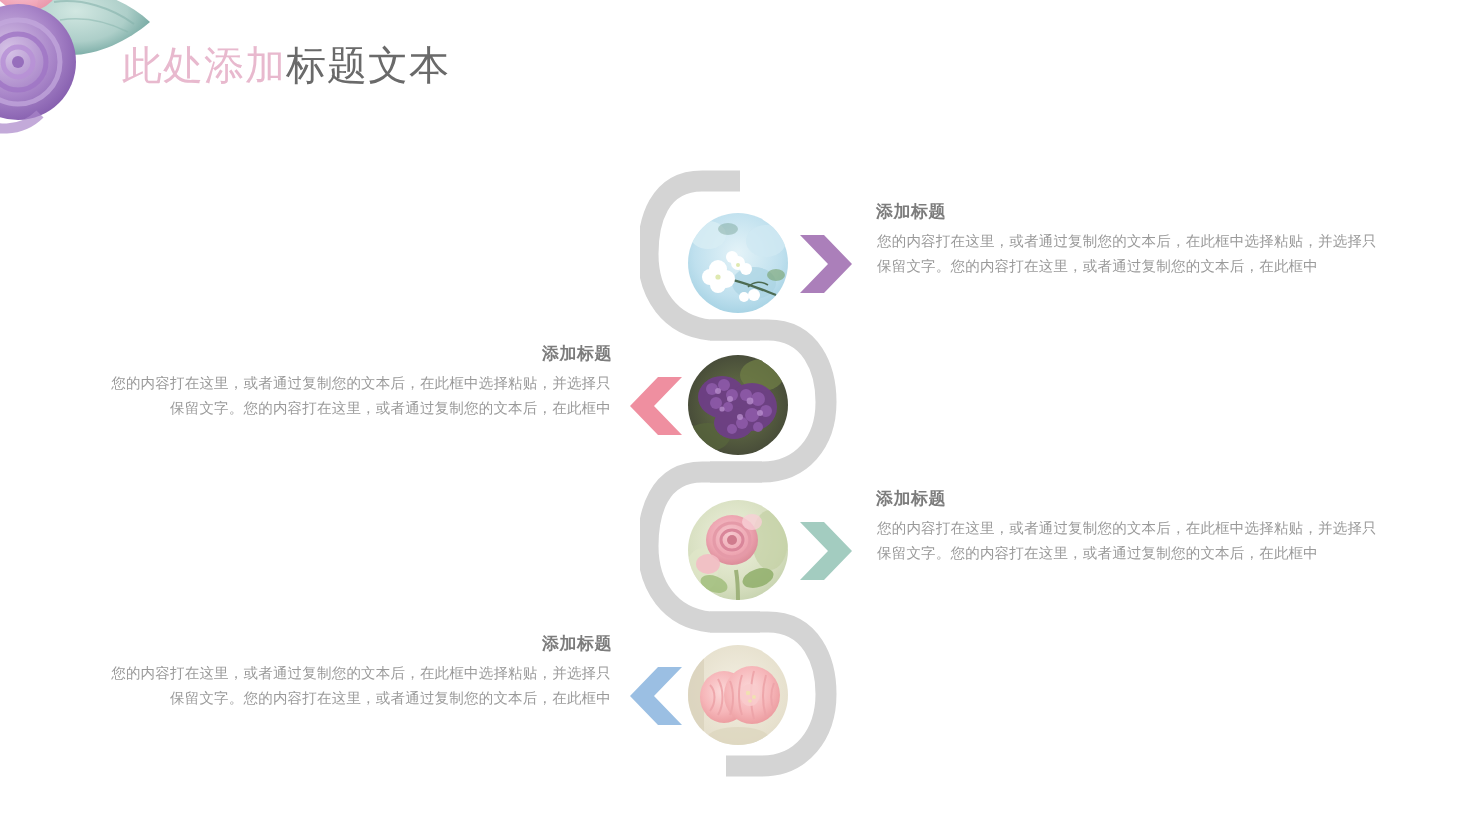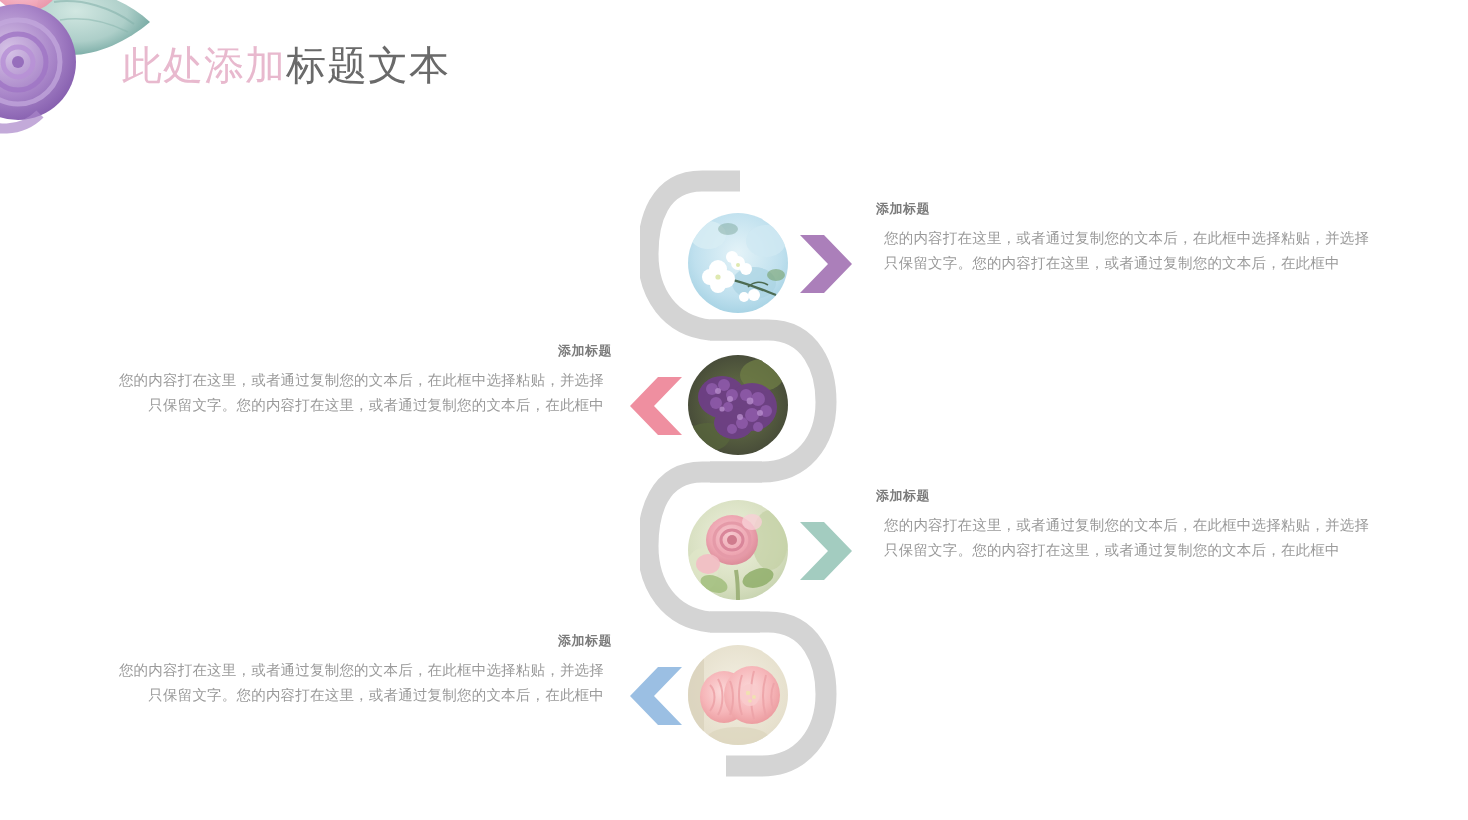--- a/index.html
+++ b/index.html
@@ -93,31 +93,31 @@
   }
   .chevron.right { left: 798px; }
   .chevron.left  { left: 628px; }
 
   
   .textblock { position: absolute; top: 12px; width: 508px; }
   .textblock.right-side { left: 876px; text-align: left; }
   .textblock.left-side  { left: 104px; text-align: right; }
 
   .block-title {
-    font-size: 13px;
+    font-size: 17px;
     font-weight: bold;
     color: #7c7c7c;
     margin: 0 0 6px 0;
     letter-spacing: 0.5px;
   }
   .block-body {
     font-size: 14.5px;
     line-height: 25px;
     color: #9a9a9a;
-    margin: 8px;
+    margin: 1px;
     letter-spacing: 0.2px;
   }
 </style>
 </head>
 <body>
 
 <div id="slide">
 
   <div id="corner-floral">
     <svg viewBox="0 0 180 190">

